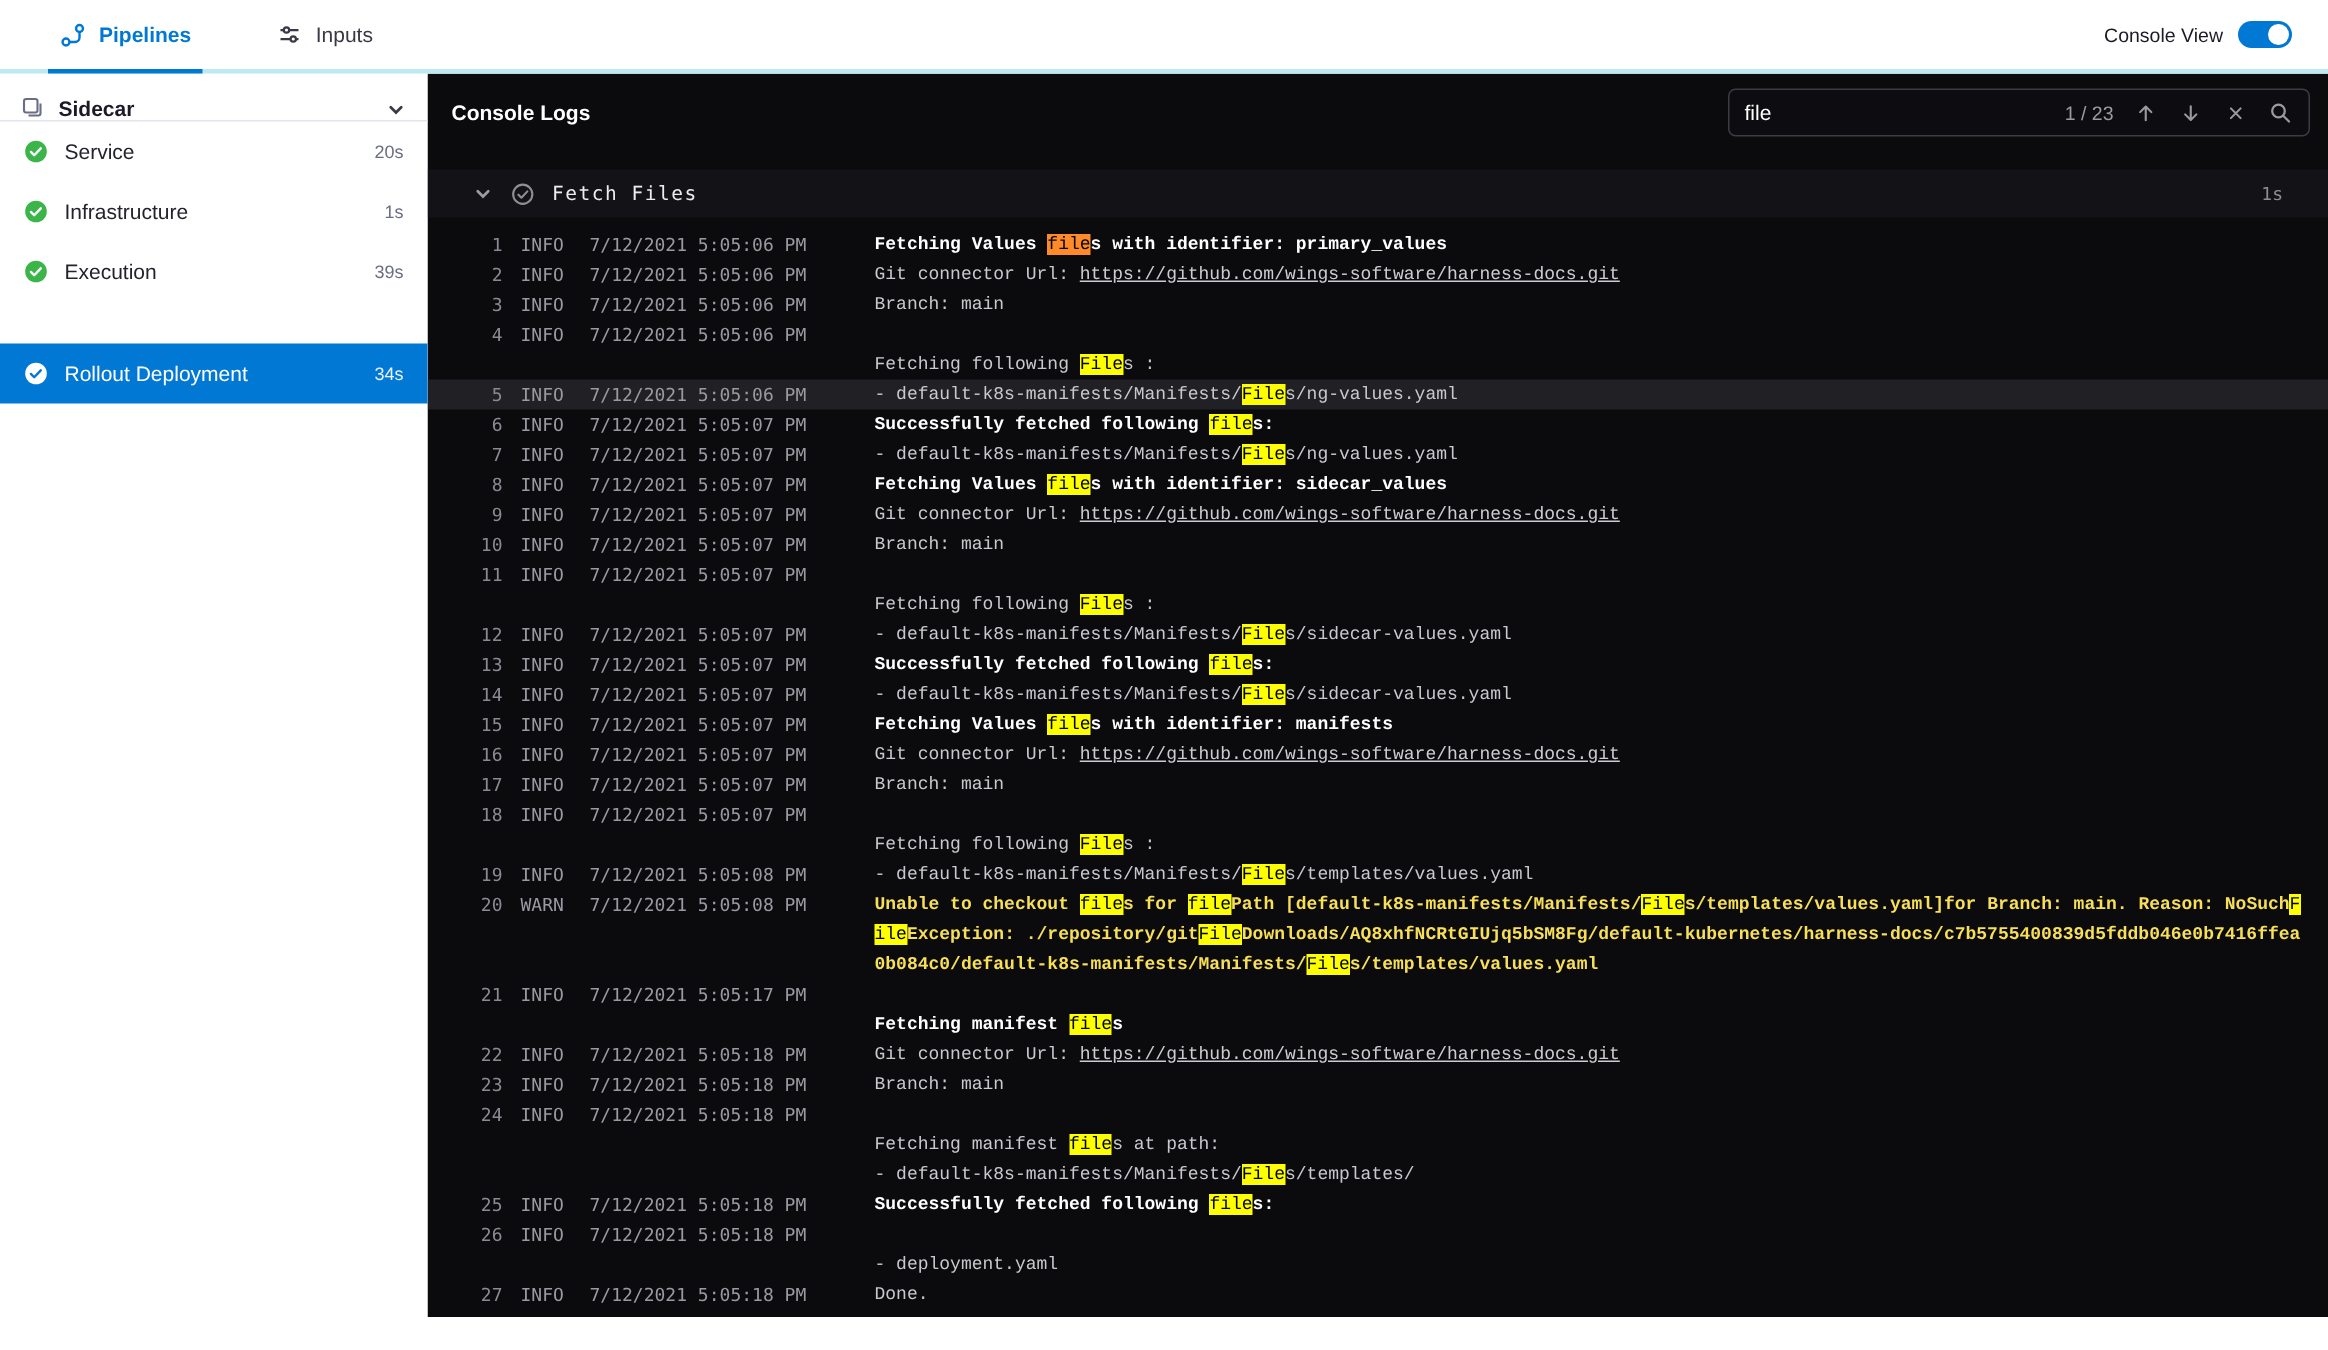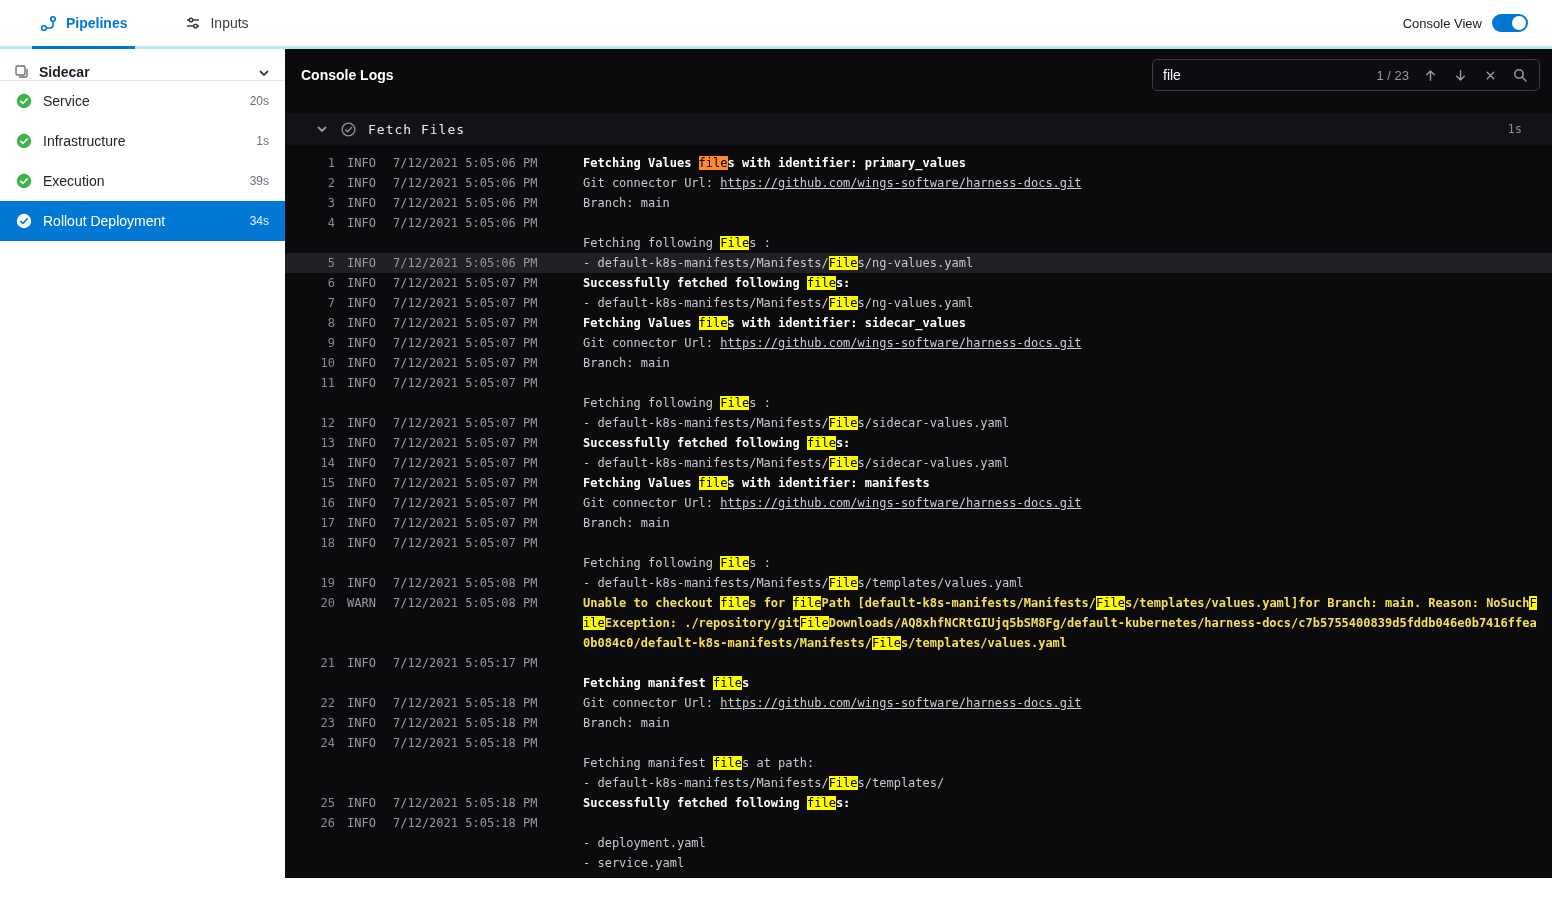--- a/index.html
+++ b/index.html
@@ -47,21 +47,21 @@
     height: 32px; display: flex; align-items: flex-end; gap: 9px; padding: 0 14px;
     border-bottom: 1px solid #e4e4ee; cursor: pointer;
   }
   .sidebar-title { font-size: 14px; font-weight: bold; color: #1b1b28; }
   .sidebar-header .chev { margin-left: auto; display: flex; }
   .side-item {
     height: 40px; display: flex; align-items: center; gap: 11px; padding: 0 16px;
     font-size: 14px; color: #23232d; cursor: pointer;
   }
   .side-item .dur { margin-left: auto; font-size: 12px; color: #6b6d85; }
-  .side-item.selected { background: var(--accent, #0278d5); color: #fff; }
+  .side-item.selected { background: var(--accent, #0278d5); color: #fff; margin-top: 28px; }
   .side-item.selected .dur { color: #e8f2ff; }
   .icn { display: flex; align-items: center; justify-content: center; flex: none; }
 
   
   .console {
     position: absolute; top: 49px; left: 285px; width: 1267px; height: 829px;
     background: #0b0b0e; overflow: hidden;
   }
   .console-header { height: 52px; display: flex; align-items: center; padding: 0 12px 0 16px; }
   .console-title { color: #fff; font-size: 14px; font-weight: bold; }
@@ -94,21 +94,21 @@
   .log-lines {
     padding-top: 8px;
     font-family: "DejaVu Sans Mono", monospace;
     font-size: 12px; line-height: 20px; color: #c9c9cd;
   }
   .log-row { display: flex; align-items: flex-start; min-height: 20px; }
   .log-row.selected { background: #202025; }
   .c-num  { flex: none; width: 22px;  margin-left: 28px; text-align: right; color: #8a8a92; }
   .c-lvl  { flex: none; width: 38px;  margin-left: 12px; color: #9a9aa2; }
   .c-time { flex: none; width: 146px; margin-left: 8px;  color: #9a9aa2; }
-  .c-msg  { flex: 1; margin-left: 44px; padding-right: 14px; white-space: pre-wrap; word-break: break-all; }
+  .c-msg  { flex: 1; margin-left: 44px; padding-right: 14px; white-space: pre-wrap; word-break: break-all; font-family: Liberation Mono, monospace; }
   .seg-p { color: #c9c9cd; }
   .seg-b { color: #ffffff; font-weight: bold; }
   .seg-l { color: #cdcdd1; text-decoration: underline; cursor: pointer; }
   .seg-h { background: var(--hl, #fdff00); color: #000; }
   .seg-c { background: var(--hlc, #ff8a2a); color: #000; }
   .seg-w { color: var(--warn, #f7df56); font-weight: bold; }
 </style>
 </head>
 <body>
 
@@ -441,25 +441,19 @@
         <div class="c-lvl">INFO</div>
         <div class="c-time">7/12/2021 5:05:18 PM</div>
       </div>
       <div class="log-row">
         <div class="c-num"></div>
         <div class="c-lvl"></div>
         <div class="c-time"></div>
         <div class="c-msg"><span class="seg-p">- deployment.yaml</span></div>
       </div>
       <div class="log-row">
-        <div class="c-num"></div>
-        <div class="c-lvl"></div>
-        <div class="c-time"></div>
-        <div class="c-msg"><span class="seg-p">- service.yaml</span></div>
-      </div>
-      <div class="log-row">
         <div class="c-num">27</div>
         <div class="c-lvl">INFO</div>
         <div class="c-time">7/12/2021 5:05:18 PM</div>
         <div class="c-msg"><span class="seg-p">Done.</span></div>
       </div>
     </div>
 </main>
 
 </body></html>

